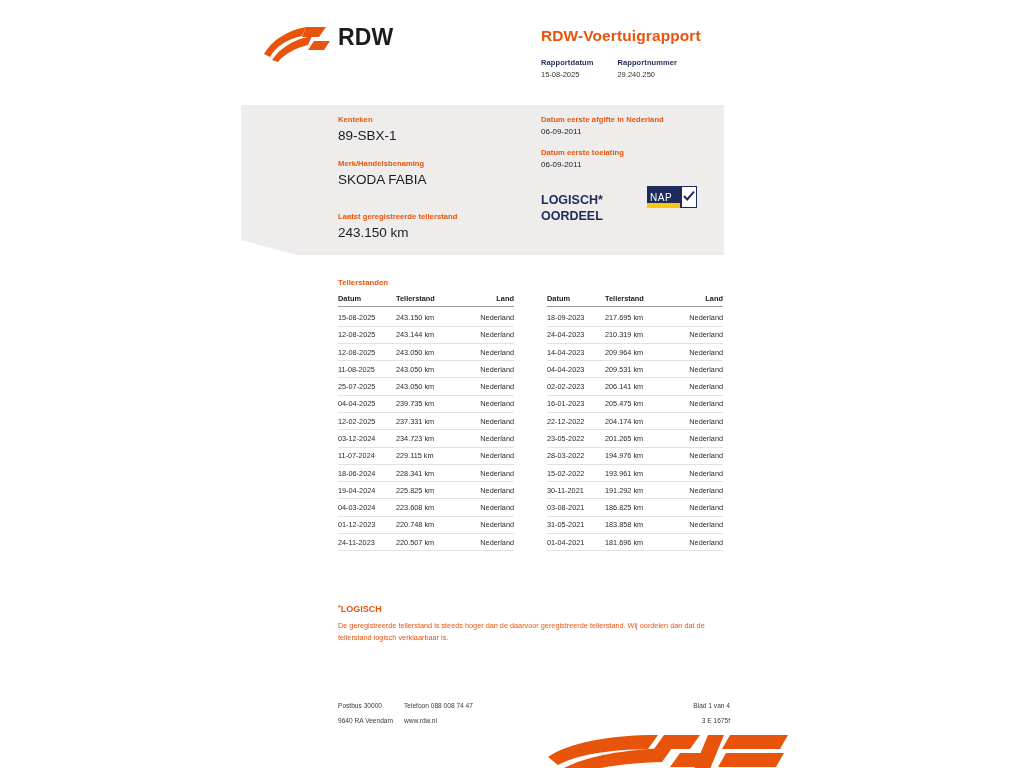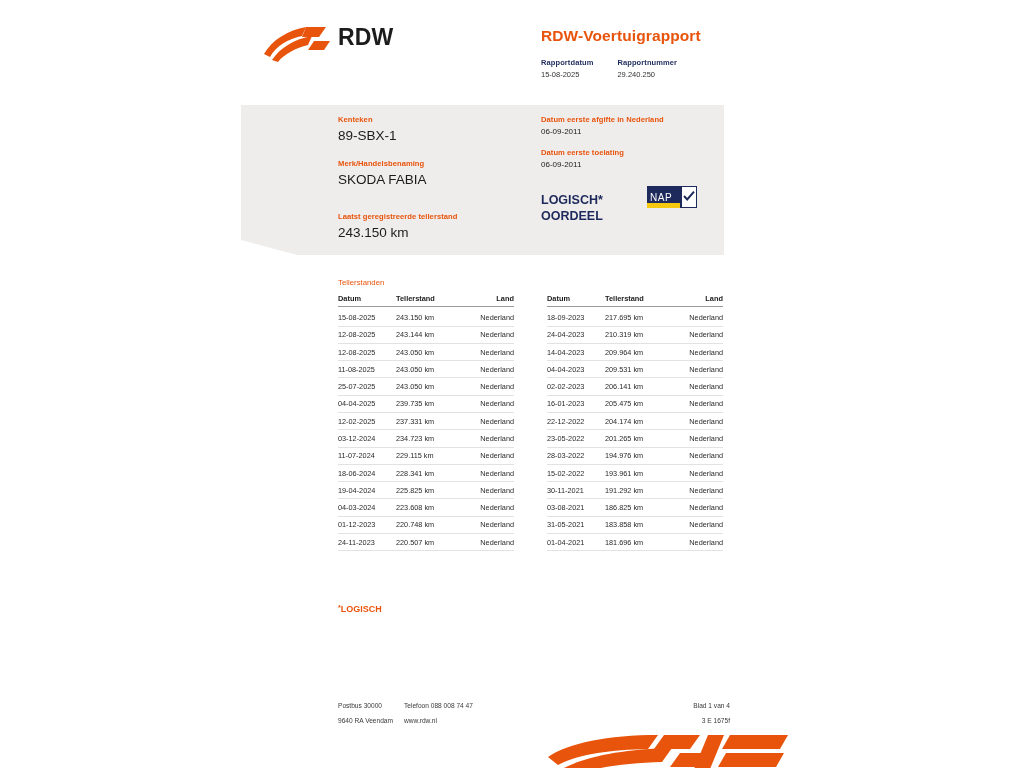--- a/index.html
+++ b/index.html
@@ -65,21 +65,21 @@
     display: flex; align-items: center; justify-content: flex-start;
     padding-left: 3px;
   }
   .nap .nap-text { color: #fff; font-size: 10px; font-weight: normal; letter-spacing: .5px; }
   .nap-bar { position: absolute; left: 647px; top: 203px; width: 33px; height: 5px; background: #f6c90e; }
   .nap-check { position: absolute; left: 681px; top: 186px; width: 16px; height: 22px; background: #fff; border: 1px solid #1d2a5b; }
   .nap-check svg { display:block; margin: 3px auto 0; }
 
   
   .tables-section { position: absolute; left: 338px; top: 278px; width: 386px; }
-  .section-title { font-size: 7.8px; font-weight: normal; color: #e8540c; margin-bottom: 7px; }
+  .section-title { font-size: 7.8px; font-weight: bold; color: #e8540c; margin-bottom: 7px; }
   .tables { display: flex; gap: 33px; }
   table.tstand { border-collapse: collapse; width: 176px; table-layout: fixed; }
   table.tstand th {
     font-size: 7.4px; font-weight: bold; color: #1c1c1c;
     border-bottom: 1px solid #9a9a9a; padding: 0 0 3px 0; text-align: left;
   }
   table.tstand th.c-date { width: 58px; }
   table.tstand th.c-stand { width: 62px; text-align: left; }
   table.tstand th.c-land { width: 56px; text-align: right; }
   table.tstand td {
@@ -341,20 +341,21 @@
             </tr>
           </tbody>
       </table>
     </div>
   </div>
 
   <div class="footnote">
     <div class="footnote-title">
       <span class="star">*</span><span>LOGISCH</span>
     </div>
+    <div class="footnote-body">De geregistreerde tellerstand is steeds hoger dan de daarvoor geregistreerde tellerstand. Wij oordelen dan dat de tellerstand logisch verklaarbaar is.</div>
   </div>
 
   <div class="footer">
     <div class="footer-row">
       <div class="footer-c1">Postbus 30000</div>
       <div class="footer-c2">Telefoon 088 008 74 47</div>
       <div class="footer-c3">Blad 1 van 4</div>
     </div>
     <div class="footer-row">
       <div class="footer-c1">9640 RA Veendam</div>

